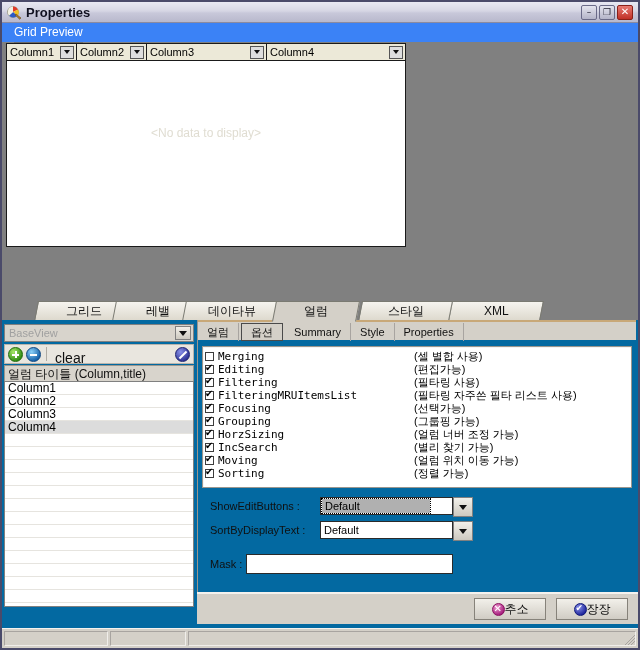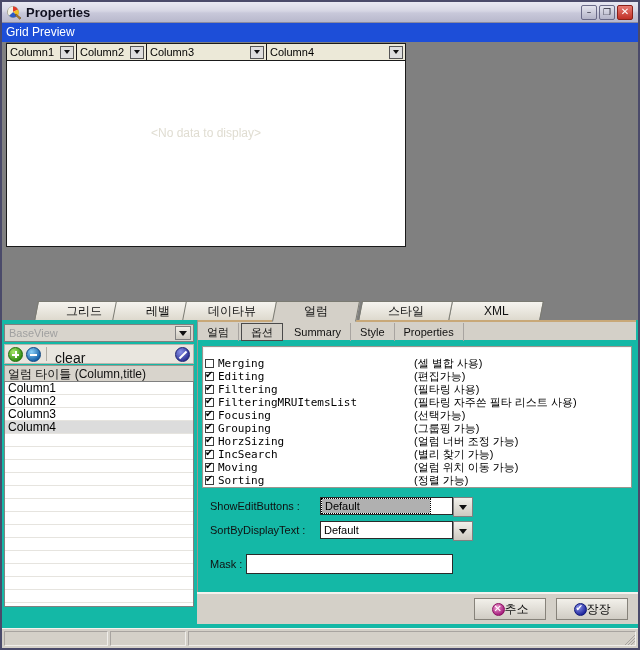--- a/index.html
+++ b/index.html
@@ -47,22 +47,22 @@
     position: absolute; left: 0; top: 0; right: 0; bottom: 0;
     display: flex; align-items: center; justify-content: center;
     font-size: 9px; line-height: 1; color: #202030; font-family: "DejaVu Sans", sans-serif;
   }
   .wbtn.close .g { color: #ffffff; font-weight: bold; font-size: 10px; }
   #wctrl { margin-left: auto; display: flex; align-items: center; padding-right: 3px; }
 
   
   #gp-label {
     position: absolute; left: 0; top: 21px; width: 636px; height: 19px;
-    background: #1d4ed8; color: #ffffff; font-size: 12px;
-    padding-left: 4px; line-height: 19px;
+    background: #3b82f6; color: #ffffff; font-size: 12px;
+    padding-left: 12px; line-height: 19px;
   }
   #gp-label .ul {
     border-bottom: 1px solid #6a6a6a; display: inline-block;
   }
 
   
   #gridpane {
     position: absolute; left: 4px; top: 41px; width: 400px; height: 204px;
     background: #ffffff;
     border: 1px solid #1a1a1a;
@@ -119,21 +119,21 @@
   .tab.active {
     background: #d4d0c8;
     border-bottom: 1px solid #d4d0c8;
     z-index: 5;
     height: 21px;
   }
 
   
   #content {
     position: absolute; left: 0; top: 318px; width: 636px; height: 328px;
-    background: #14b8a6;
+    background: #0369a1;
   }
 
   
   #leftpane {
     position: absolute; left: 2px; top: 4px; width: 192px; height: 285px;
   }
   #baseview {
     position: relative; width: 190px; height: 18px;
     background: #d8d4cc;
     border: 1px solid #808080;
@@ -235,21 +235,21 @@
   .stab.active {
     border: 1px solid #4a4a4a;
     background: #d4d0c8;
     margin-left: 2px; margin-right: 2px;
   }
   #checkbox-panel {
     position: absolute; left: 4px; top: 26px; width: 430px; height: 142px;
     background: #ffffff;
     border: 1px solid #9a968e;
     box-shadow: inset 1px 1px 0 #f4f4f4;
-    padding: 10px 0 0 2px;
+    padding: 3px 0 0 2px;
   }
   .crow {
     display: flex; align-items: center; height: 13px;
     font-family: "DejaVu Sans Mono", monospace; font-size: 11px; color: #000;
   }
   .cbox {
     width: 9px; height: 9px; margin-right: 4px; flex: 0 0 auto;
     border: 1px solid #3c3c3c; background: #fff;
     position: relative;
   }

